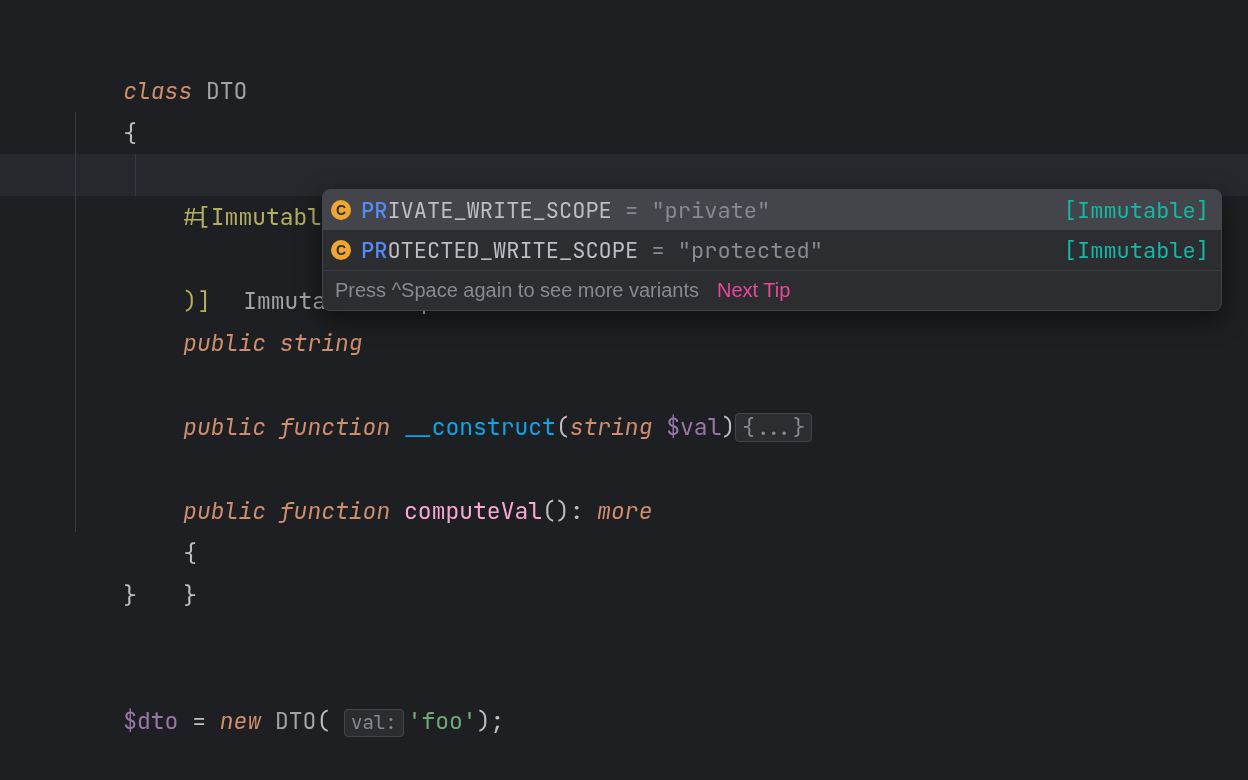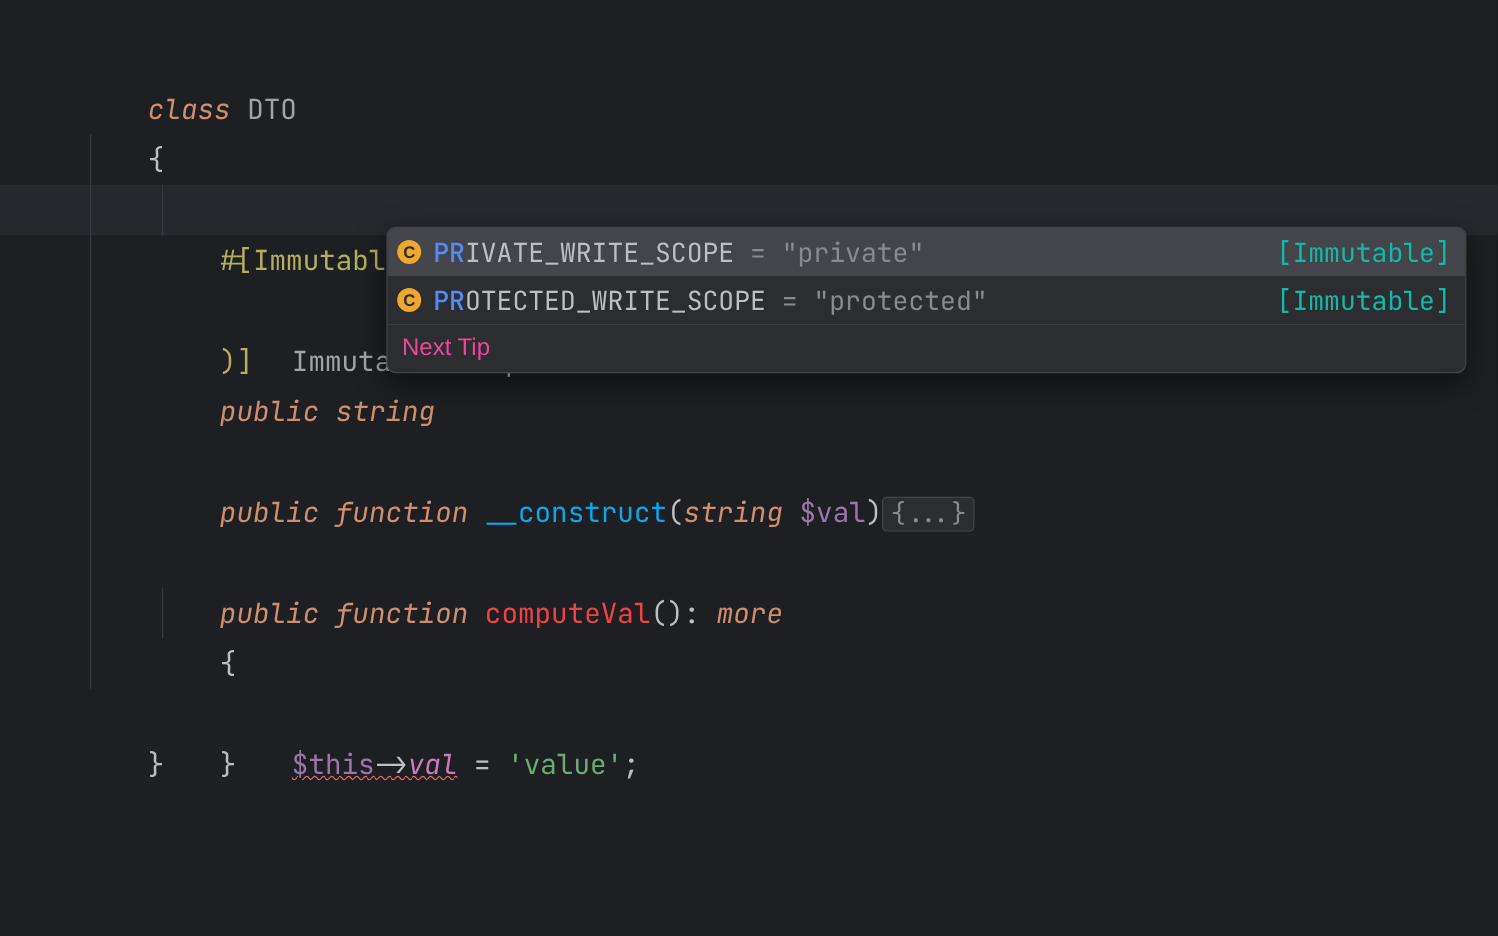--- a/index.html
+++ b/index.html
@@ -31,21 +31,21 @@
     position: absolute;
     top: 0;
     bottom: 0;
     width: 1px;
     background: #373a41;
   }
   .kw   { color: #cf8e6d; font-style: italic; }     
   .ident{ color: #a3a3a3; }
   .attr { color: #b3ae60; }     
   .punc { color: #bcbec4; }     
-  .decl { color: #ef4444; }
+  .decl { color: #f9a8d4; }
   .magic { color: #0ea5e9; }    
   .str  { color: #6aab73; }
   .var  { color: #9876aa; }
   .var2 { color: #c77dbb; }
   .err-underline { text-decoration: underline wavy #e66; text-decoration-thickness: 1px; }
 
   .caret {
     display: inline-block;
     width: 2px;
     height: 26px;
@@ -181,52 +181,51 @@
   <div class="line">
     <span class="indent-guide" style="left:75px"></span>
     <span style="padding-left:60px"></span><span class="kw">public</span><span class="kw"> function </span><span class="decl">computeVal</span><span class="punc">()</span><span class="punc">: </span><span class="kw">more</span>
   </div>
 
   <div class="line">
     <span class="indent-guide" style="left:75px"></span>
     <span style="padding-left:60px"></span><span class="punc">{</span>
   </div>
 
-  <div class="line">
-    <span class="indent-guide" style="left:75px"></span>
-    <span class="indent-guide" style="left:135px"></span>
-    <span style="padding-left:120px"></span><span class="var err-underline">$this</span><span class="punc err-underline">-&gt;</span><span class="var2 ital err-underline">val</span><span class="punc"> = </span><span class="str">'value'</span><span class="punc">;</span>
-  </div>
 
   <div class="line">
     <span class="indent-guide" style="left:75px"></span>
     <span style="padding-left:60px"></span><span class="punc">}</span>
   </div>
 
   <div class="line">
     <span class="punc">}</span>
   </div>
 
   <div class="line"></div>
   <div class="line"></div>
 
+  <div class="line">
+    <span class="var">$dto</span><span class="punc"> = </span><span class="kw">new</span><span class="ident"> DTO</span><span class="punc">( </span><span class="param-hint">val:</span><span class="str">'foo'</span><span class="punc">);</span>
+  </div>
 
   <div class="line">
     
   </div>
 
 </div>
 
 <div class="popup">
   <div class="popup-row sel">
     <span class="popup-icon">C</span>
     <span><span class="match">PR</span><span>IVATE_WRITE_SCOPE</span><span class="dim"> = "private"</span></span>
     <span class="tail">[Immutable]</span>
   </div>
   <div class="popup-row">
     <span class="popup-icon">C</span>
     <span><span class="match">PR</span><span>OTECTED_WRITE_SCOPE</span><span class="dim"> = "protected"</span></span>
     <span class="tail">[Immutable]</span>
   </div>
   <div class="popup-footer">
+    <span>Press ^Space again to see more variants</span>
     <span class="link">Next Tip</span>
   </div>
 </div>
 
 </body></html>

